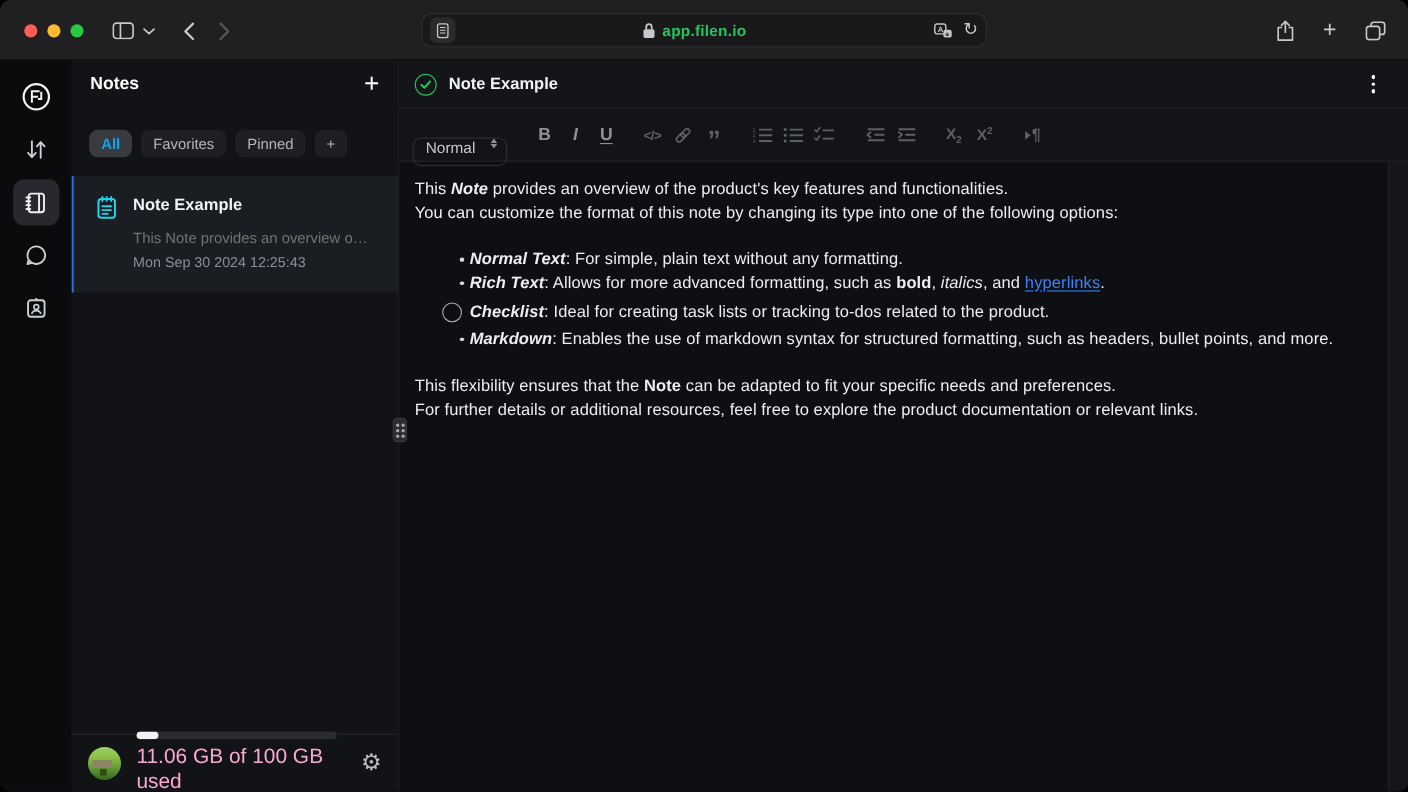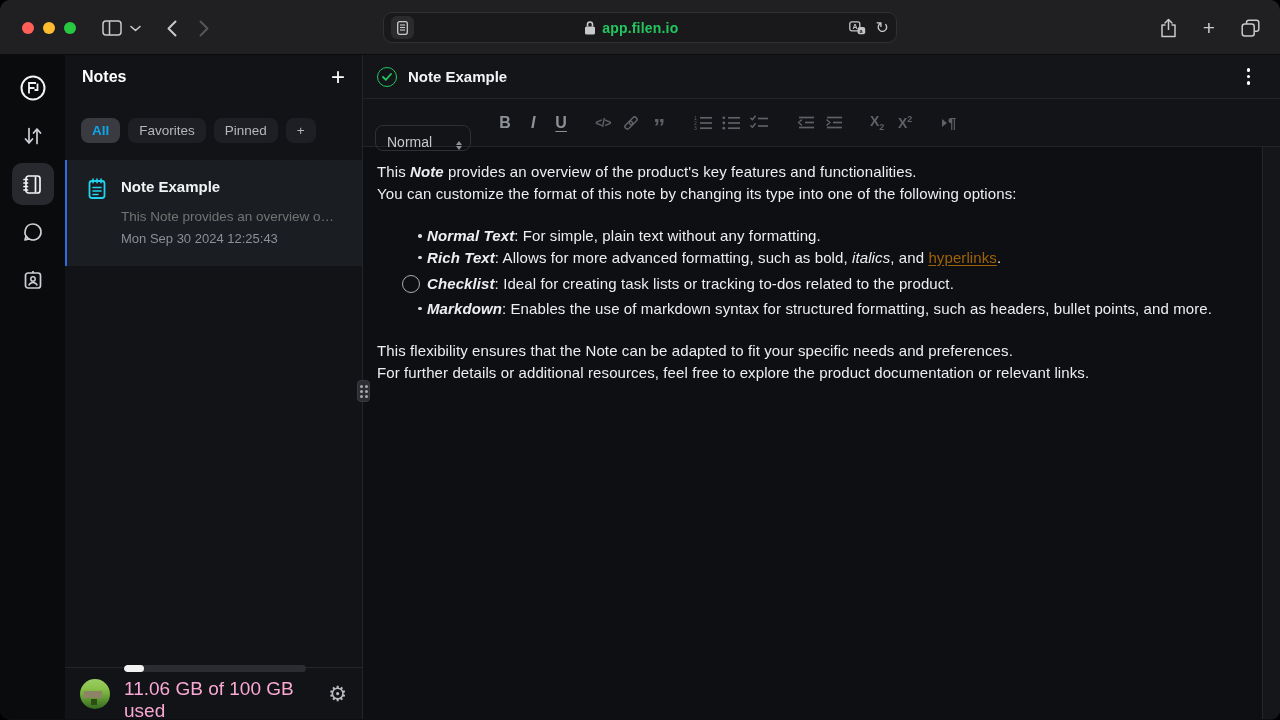--- a/index.html
+++ b/index.html
@@ -65,44 +65,44 @@
 
   
   .editor { flex:1; display:flex; flex-direction:column; background:#0e0f12; min-width:0; }
   .ed-head { height:44px; background:#141519; border-bottom:1px solid #222428; display:flex; align-items:center; padding:0 26px 0 14px; gap:11px; }
   .check-circle { width:20px; height:20px; border-radius:50%; border:1.5px solid #22c55e; display:flex; align-items:center; justify-content:center; flex-shrink:0; }
   .ed-title { color:#f2f3f5; font-size:15px; font-weight:600; flex:1; }
   .dots-v { display:flex; flex-direction:column; gap:3px; background:none; border:none; cursor:pointer; padding:4px; }
   .dots-v i { width:3.5px; height:3.5px; border-radius:50%; background:#fff; }
 
   .toolbar { height:48px; background:#131418; border-bottom:1px solid #222428; display:flex; align-items:center; padding:0 12px; }
-  .style-select { height:26px; border:1px solid #2e3035; border-radius:8px; background:transparent; color:#c6c8cc; font-size:14px; padding:0 8px 0 11px; display:flex; align-items:flex-end; gap:24px; cursor:pointer;margin-top:31px; }
+  .style-select { height:26px; border:1px solid #2e3035; border-radius:8px; background:transparent; color:#c6c8cc; font-size:14px; padding:0 8px 0 11px; display:flex; align-items:flex-start; gap:14px; cursor:pointer;margin-top:31px; }
   .updown { display:flex; flex-direction:column; gap:1px; }
   .updown i { width:0; height:0; border-left:3.5px solid transparent; border-right:3.5px solid transparent; }
   .updown i.up { border-bottom:4px solid #8d9095; }
   .updown i.down { border-top:4px solid #8d9095; }
   .tb-btn { width:28px; height:28px; border:none; background:none; color:#5d6066; display:flex; align-items:center; justify-content:center; cursor:pointer; font-family:inherit; }
   .tb-btn.bright { color:#8e9196; }
   .g1 { margin-left:20px; } .g2 { margin-left:14px; } .g3 { margin-left:16px; } .g4 { margin-left:18px; } .g5 { margin-left:16px; }
   .tb-b { font-weight:800; font-size:16px; }
   .tb-i { font-style:italic; font-weight:700; font-size:16px; }
   .tb-u { font-weight:700; font-size:16px; text-decoration:underline; text-underline-offset:3px; }
   .tb-code { font-size:12px; font-weight:700; letter-spacing:-.5px; }
   .tb-quote { font-size:24px; font-weight:800; line-height:0; padding-top:10px; }
   .tb-sub, .tb-sup { font-size:14px; font-weight:700; }
   .tb-sub sub, .tb-sup sup { font-size:9px; }
   .tb-para { font-size:15px; font-weight:700; display:flex; align-items:center; gap:1px; }
   .tri-right { width:0; height:0; border-top:4px solid transparent; border-bottom:4px solid transparent; border-left:5px solid #5d6066; }
 
   .content { position:relative; flex:1; padding:14px 32px 0 14px; color:#eceef0; font-size:15px; line-height:21.5px; letter-spacing:.1px; }
   .gutter { position:absolute; top:0; right:0; bottom:0; width:18px; background:#15161a; border-left:1px solid #232529; }
   .bi { font-weight:800; font-style:italic; }
-  .b { font-weight:400; }
+  .b { font-weight:700; }
   .i { font-style:italic; }
-  a.link { color:#a16207; text-decoration:underline; text-underline-offset:2px; cursor:pointer; }
+  a.link { color:#3b82f6; text-decoration:underline; text-underline-offset:2px; cursor:pointer; }
   .para { margin:0; }
   .blk-gap { margin-top:21px; }
   .li { position:relative; padding-left:50px; }
   .li .dot { position:absolute; left:41px; top:9px; width:3.5px; height:3.5px; border-radius:50%; background:#d8dadd; }
   .check-row { display:flex; align-items:center; gap:7px; padding-left:25px; margin:5px 0 3px; }
   .check-circle-empty { width:18px; height:18px; border:1.8px solid #a8abb0; border-radius:50%; flex-shrink:0; cursor:pointer; }
 </style>
 </head>
 <body>
 

